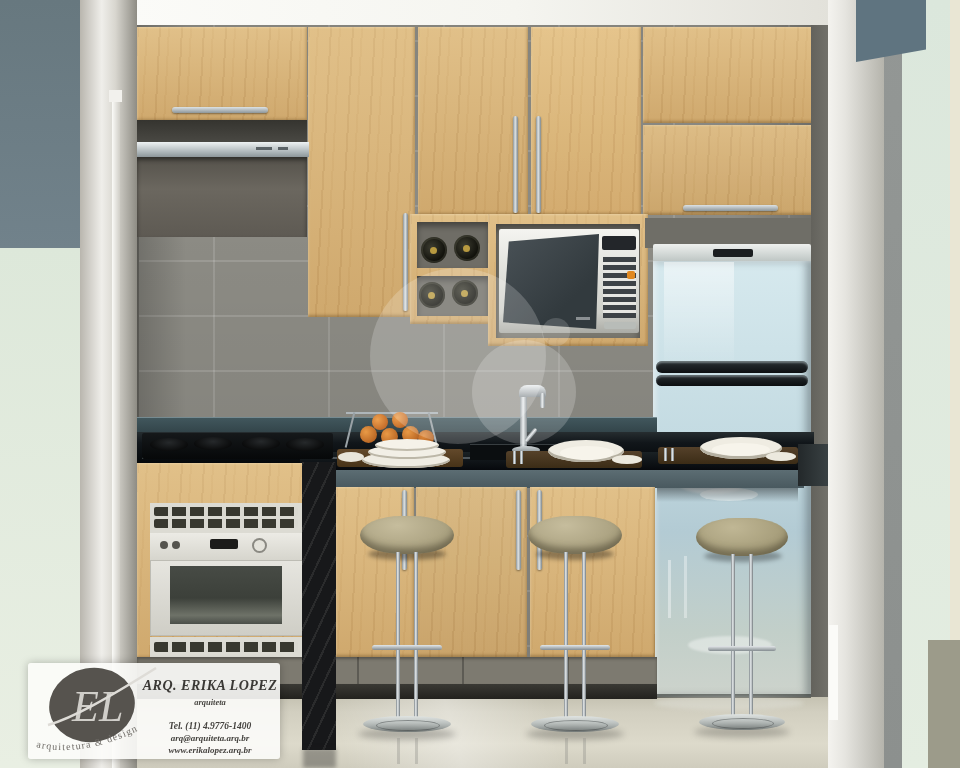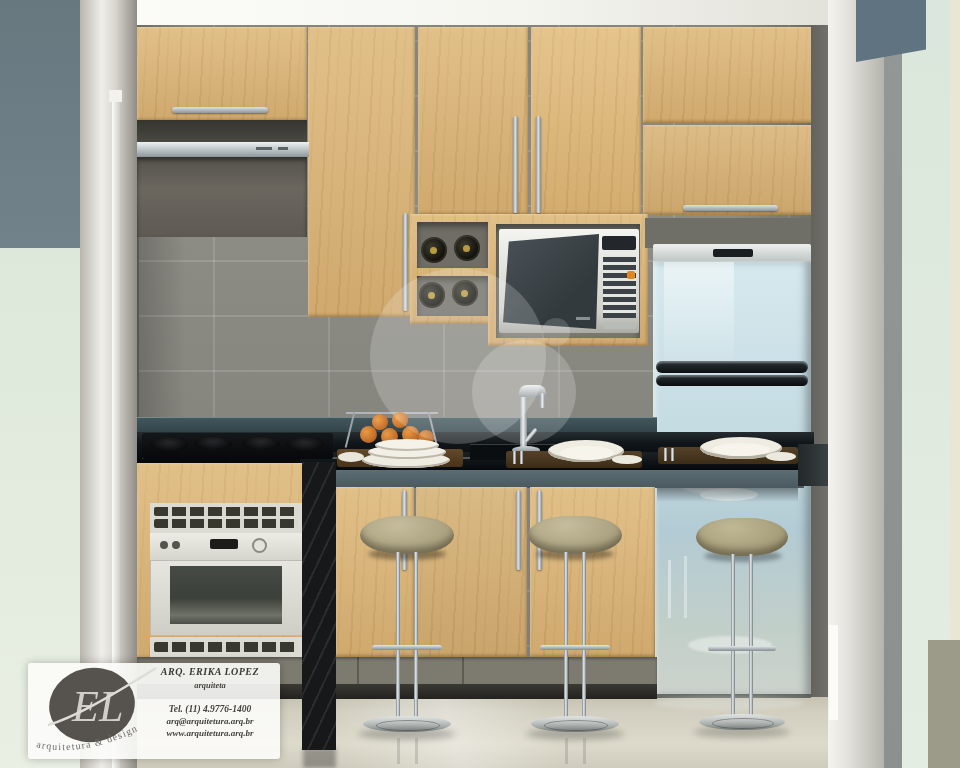--- a/index.html
+++ b/index.html
@@ -244,21 +244,21 @@
         <path id="tagArc" d="M 8,84 Q 62,97 132,56"></path>
       </defs>
       <ellipse cx="64" cy="42" rx="43" ry="37" fill="#56534e" transform="rotate(-10 64 42)"></ellipse>
       <text x="44" y="58" font-family="Liberation Serif, serif" font-style="italic" font-size="44" fill="#dbd9d4" opacity="0.92">EL</text>
       <path d="M 20,62 C 45,55 80,35 128,5" stroke="#dedcd7" stroke-width="2.5" fill="none"></path>
       <text font-family="Liberation Serif, serif" font-size="10" fill="#6e6b66" letter-spacing="1.2">
         <textPath href="#tagArc">arquitetura &amp; design</textPath>
       </text>
     </svg>
     <div style="position:absolute;left:112px;top:0;width:140px;height:96px;text-align:center;color:#3b3936;">
-      <div style="margin-top:3px;font-size:10px;font-weight:bold;font-style:italic;letter-spacing:.5px;">ARQ. ERIKA LOPEZ</div>
+      <div style="margin-top:15px;font-size:14px;font-weight:bold;font-style:italic;letter-spacing:.5px;">ARQ. ERIKA LOPEZ</div>
       <div style="font-size:8.5px;font-style:italic;font-weight:bold;margin-top:3px;color:#4a4844;">arquiteta</div>
       <div style="font-size:9.5px;font-style:italic;font-weight:bold;margin-top:14px;color:#45433f;">Tel. (11) 4.9776-1400</div>
-      <div style="font-size:9px;font-style:italic;font-weight:bold;margin-top:2px;color:#45433f;">arq@arquitetura.arq.br</div>
-      <div style="font-size:9px;font-style:italic;font-weight:bold;margin-top:2px;color:#45433f;">www.arquitetura.arq.br</div>
+      <div style="font-size:9px;font-style:italic;font-weight:bold;margin-top:2px;color:#45433f;">arq@arquiteta.arq.br</div>
+      <div style="font-size:9px;font-style:italic;font-weight:bold;margin-top:2px;color:#45433f;">www.erikalopez.arq.br</div>
     </div>
   </div>
 
 </div>
 
 </body></html>

